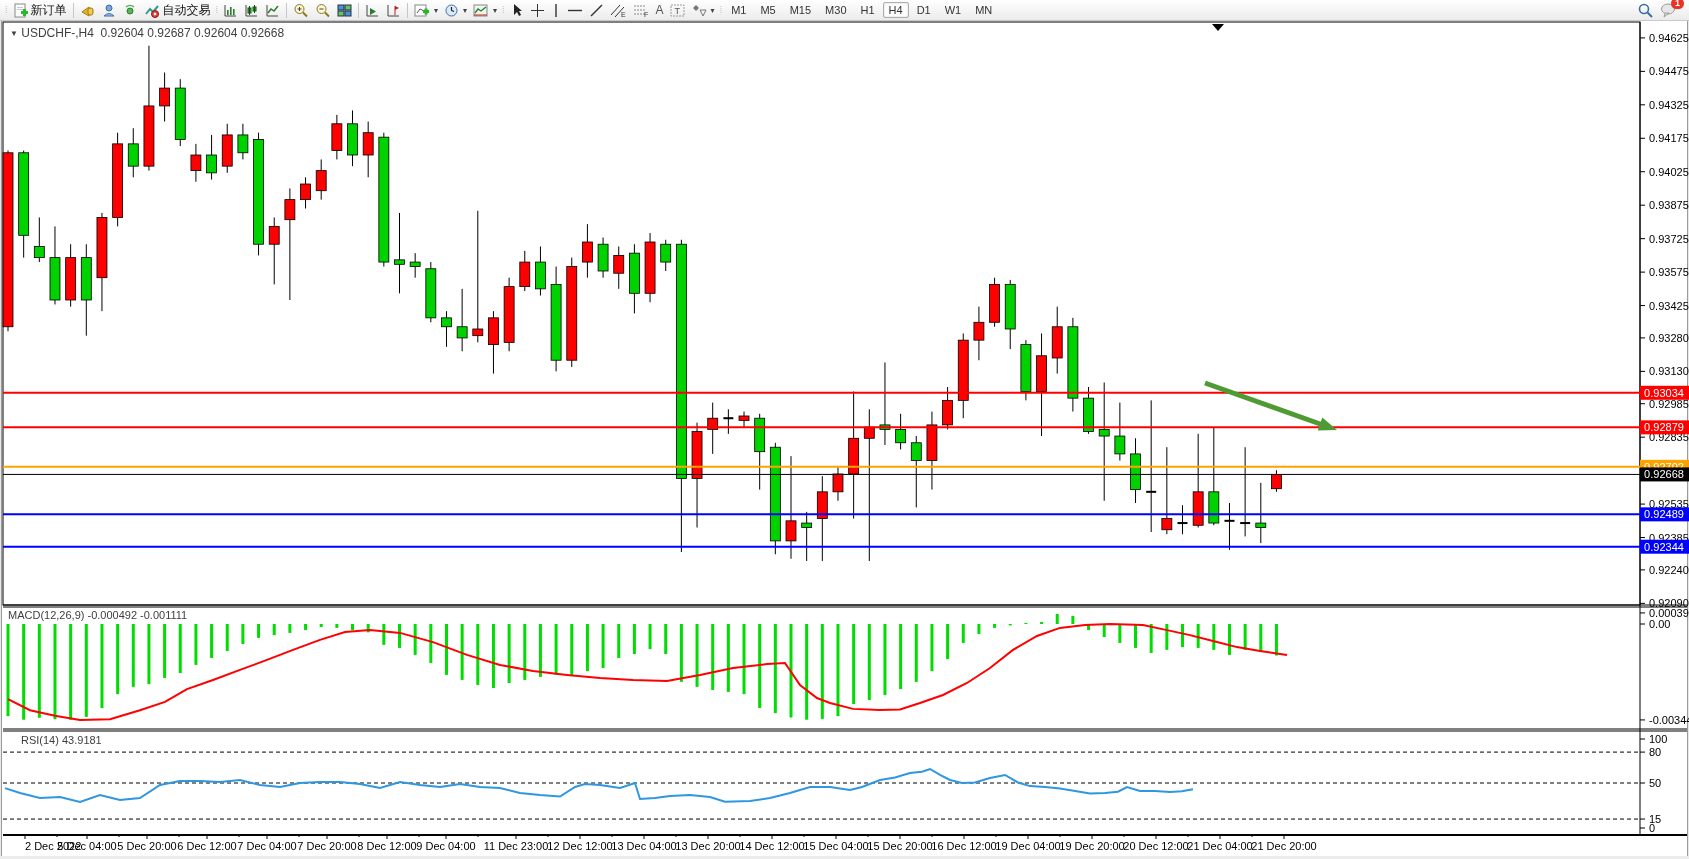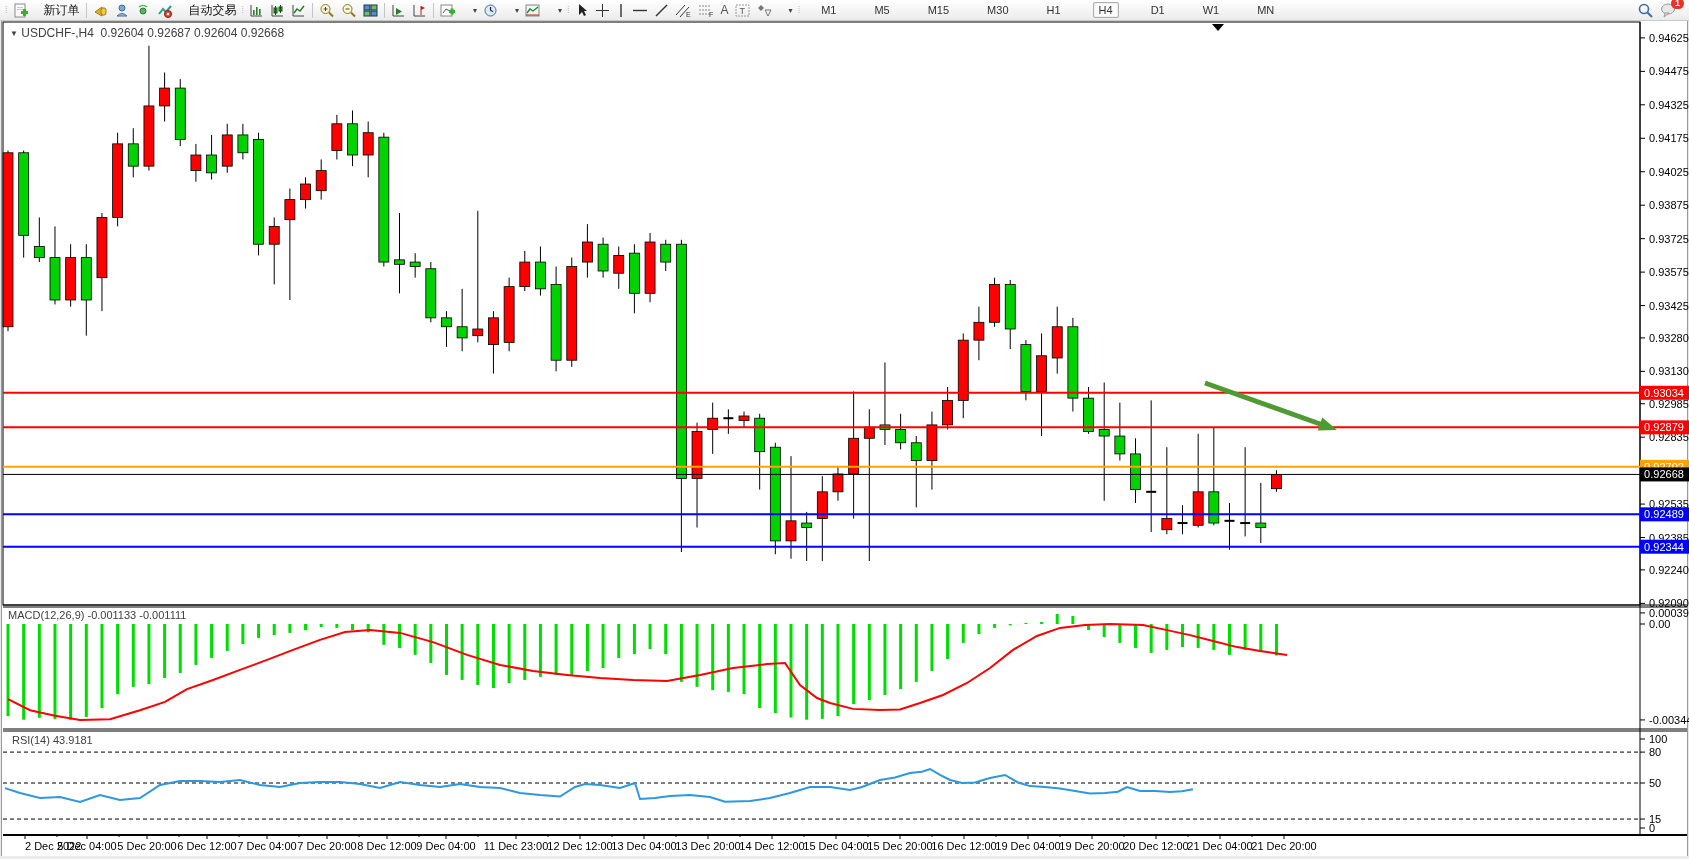--- a/index.html
+++ b/index.html
@@ -2,37 +2,37 @@
 <html><head>
 <meta charset="utf-8">
 <style>
   html,body{margin:0;padding:0;background:#e8e8e8;}
   body{width:1689px;height:859px;position:relative;overflow:hidden;
        font-family:"Liberation Sans","DejaVu Sans",sans-serif;font-size:12px;color:#111;}
   
   #toolbar{position:absolute;left:0;top:0;width:1689px;height:21px;
     background:linear-gradient(#ffffff,#ebebeb);border-bottom:1px solid #c9c9c9;
     display:flex;align-items:center;padding-left:3px;box-sizing:border-box;z-index:50;}
-  .tbtn{height:18px;display:flex;align-items:center;gap:16px;padding:0 3px;border-radius:2px;cursor:default;}
+  .tbtn{height:18px;display:flex;align-items:center;gap:3px;padding:0 3px;border-radius:2px;cursor:default;}
   .tlabel{font-size:12px;color:#111;white-space:nowrap;}
   .sep{width:1px;height:15px;background:#c6c6c6;margin:0 3px;}
   .grip{color:#b8b8b8;font-size:9px;margin:0 2px;letter-spacing:0;}
   .dd{font-size:8px;color:#444;margin-left:1px;}
-  .tf{font-size:11px;color:#333;padding:1px 5px;margin:0 13px;border:1px solid transparent;border-radius:2px;}
+  .tf{font-size:11px;color:#333;padding:1px 5px;margin:0 1px;border:1px solid transparent;border-radius:2px;}
   .tf.active{background:#fdfdfd;border:1px solid #aeaeae;box-shadow:inset 0 0 2px #ccc;}
   .spacer{flex:1;}
   .badge{position:absolute;top:-4px;right:-6px;background:#e93323;color:#fff;
     border-radius:8px;font-size:9px;font-weight:bold;padding:0 4px;line-height:11px;}
   .icwrap{position:relative;display:inline-block;line-height:0;}
   
   #chart-svg{position:absolute;left:0;top:0;z-index:10;}
   .overlay{position:absolute;z-index:20;white-space:nowrap;color:#404040;}
   #symbol-line{left:10px;top:26px;font-size:12px;}
   #macd-label{left:8px;top:609px;font-size:11px;}
-  #rsi-label{left:12px;top:734px;font-size:11px;}
+  #rsi-label{left:21px;top:734px;font-size:11px;}
   #statusbar{position:absolute;left:0;top:856px;width:1689px;height:3px;background:#ececec;z-index:30;}
   .winborder{position:absolute;left:1px;top:21px;width:1687px;height:835px;
     border:1px solid #9a9a9a;box-sizing:border-box;z-index:5;}
 </style>
 </head>
 <body>
 
 <div id="toolbar">
   <span class="grip">⁞</span>
 
@@ -693,19 +693,19 @@
     <text x="1664" y="478.4259200000015" font-size="11" fill="#fff" font-family="&quot;Liberation Sans&quot;,sans-serif" text-anchor="middle">0.92668</text>
   </svg>
 
 <div id="symbol-line" class="overlay">
   <span style="font-size:8px;vertical-align:1px;">▼</span>
   <span>USDCHF-,H4</span>&nbsp;
   <span>0.92604 0.92687 0.92604 0.92668</span>
 </div>
 <div id="macd-label" class="overlay">
   <span>MACD(12,26,9)</span>
-  <span>-0.001133 -0.001111</span>
+  <span>-0.000492 -0.001111</span>
 </div>
 <div id="rsi-label" class="overlay">
   <span>RSI(14)</span>
   <span>43.9181</span>
 </div>
 <div id="statusbar"></div>
 
 </body></html>

